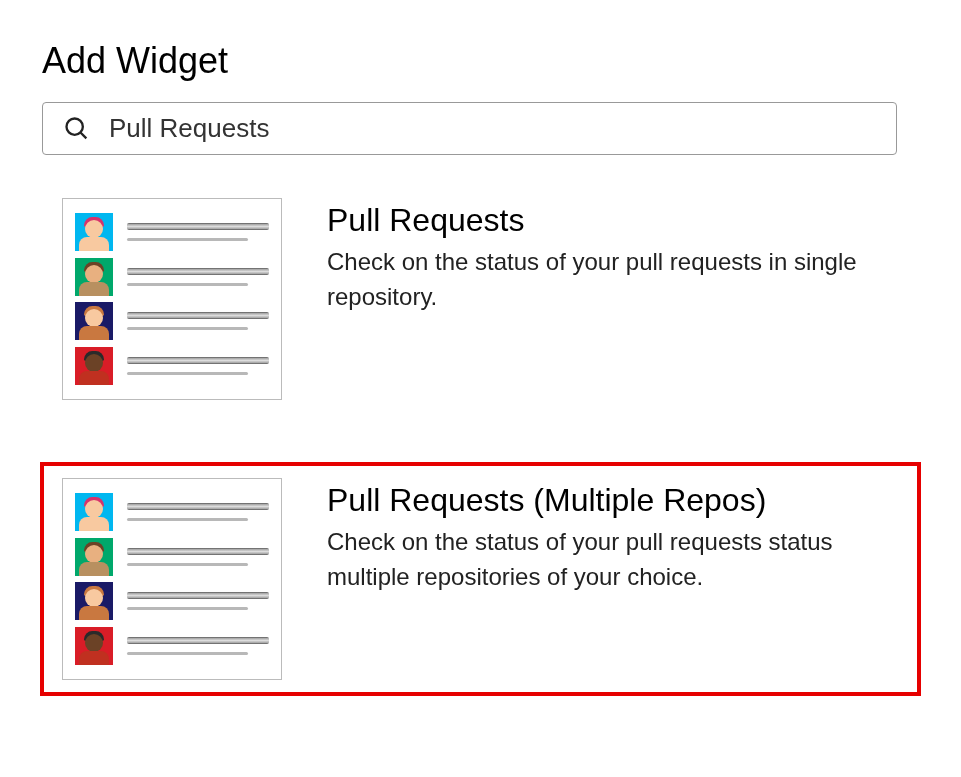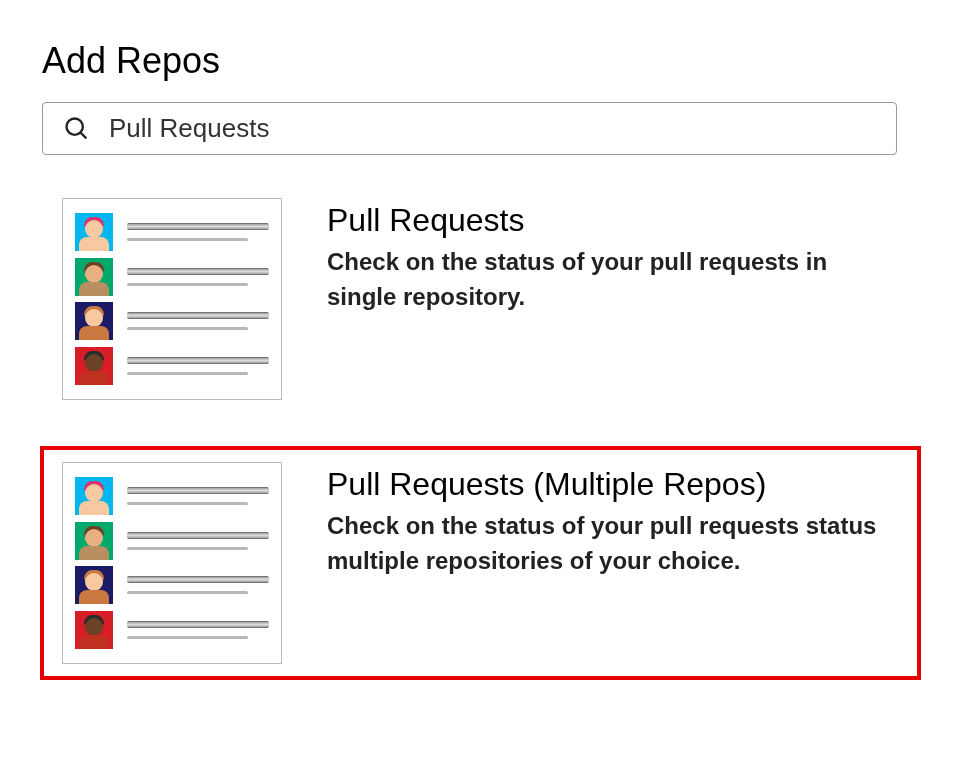--- a/index.html
+++ b/index.html
@@ -55,20 +55,21 @@
     }
     .widget-card {
       display: flex;
       align-items: flex-start;
       gap: 45px;
       padding: 12px 18px;
       border: 4px solid transparent;
     }
     .widget-card.selected {
       border: 4px solid #e60000;
+      margin-top: 16px;
     }
     .preview {
       width: 220px;
       height: 202px;
       border: 1px solid #bbb;
       background: #fff;
       padding: 14px 12px;
       flex-shrink: 0;
       display: flex;
       flex-direction: column;
@@ -147,29 +148,29 @@
       padding-top: 4px;
     }
     .widget-title {
       font-size: 32px;
       font-weight: 400;
       margin-bottom: 6px;
       color: #000;
     }
     .widget-desc {
       font-size: 24px;
-      font-weight: 700;
+      font-weight: 400;
       color: #222;
       line-height: 1.45;
     }
   </style>
 </head>
 <body>
 
-<h1 class="page-title">Add Repos</h1>
+<h1 class="page-title">Add Widget</h1>
 
 <div class="search-box">
   <span class="search-icon">
     <svg viewBox="0 0 24 24" fill="none" stroke="#222" stroke-width="2">
       <circle cx="10" cy="10" r="7"></circle>
       <line x1="20" y1="20" x2="15" y2="15"></line>
     </svg>
   </span>
   <input class="search-input" type="text" value="Pull Requests" style="">
 </div>

